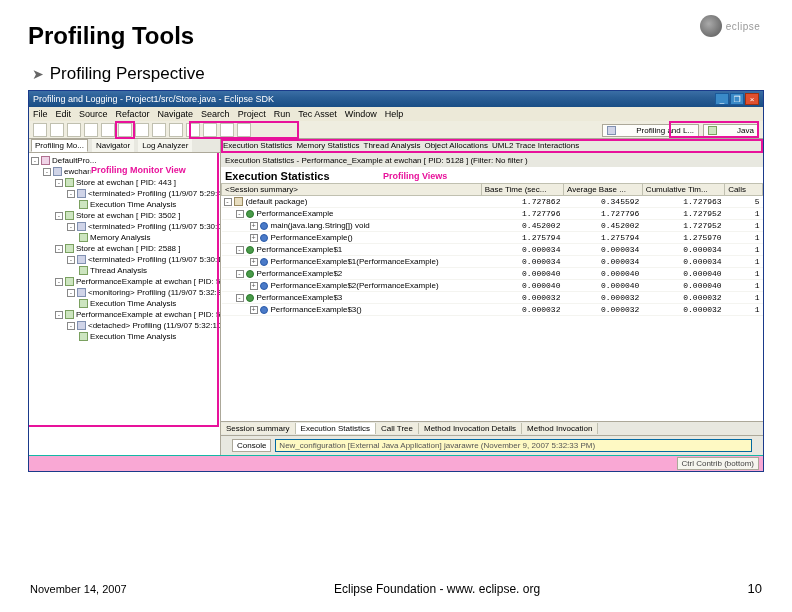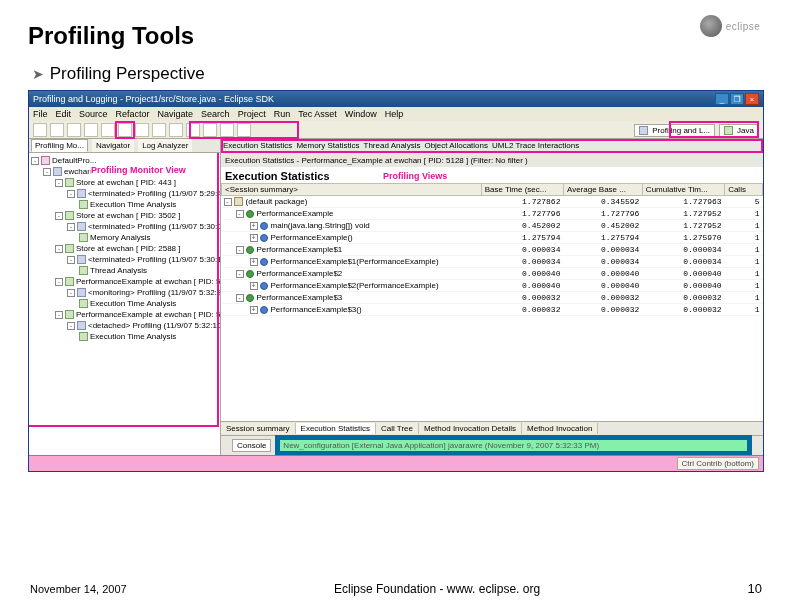--- a/index.html
+++ b/index.html
@@ -18,21 +18,21 @@
   .titlebar { height: 16px; background: linear-gradient(#3a6ea5, #2a5e95 40%, #1a4e85); display: flex; align-items: center; padding: 0 4px; color: #fff; font-size: 9px; }
   .titlebar .wb { margin-left: auto; display: flex; gap: 1px; }
   .wb-btn { width: 14px; height: 12px; background: #3a8ac8; border: 1px solid #1a5a9a; display: inline-flex; align-items: center; justify-content: center; font-size: 8px; color: #fff; }
   .wb-close { background: #e05030; border-color: #a03010; }
   .menubar { height: 14px; background: #ece9d8; display: flex; align-items: center; gap: 8px; padding: 0 4px; font-size: 9px; color: #000; }
   .toolbar { height: 18px; background: #efede0; border-bottom: 1px solid #aca899; display: flex; align-items: center; gap: 3px; padding: 0 4px; position: relative; }
   .tool-ic { width: 14px; height: 14px; background: #fff; border: 1px solid #c0c0b0; }
   .annot { position: absolute; border: 2px solid #e8129b; pointer-events: none; }
   .annot-lbl { position: absolute; color: #e8129b; font-size: 9px; font-weight: bold; background: rgba(255,255,255,0.6); padding: 0 2px; pointer-events: none; }
   .persp-switch { position: absolute; right: 4px; top: 2px; height: 14px; display: flex; gap: 4px; align-items: center; }
-  .persp-btn { border: 1px solid #aca899; background: #fdfdfa; padding: 1px 4px; display: flex; align-items: center; gap: 2px; font-size: 8px; }
+  .persp-btn { border: 1px solid #aca899; background: #fdfdfa; padding: 1px 4px; display: flex; align-items: center; gap: 18px; font-size: 8px; }
 
   .main-area { flex: 1; display: flex; background: #fff; overflow: hidden; }
   .left-col { width: 192px; border-right: 1px solid #aca899; display: flex; flex-direction: column; }
   .tabrow { height: 14px; background: #e8e8e0; border-bottom: 1px solid #aca899; display: flex; align-items: center; font-size: 8px; gap: 4px; padding: 0 2px; }
   .tabrow .tab { padding: 1px 3px; border: 1px solid transparent; background: #f5f5ee; }
   .tabrow .tab.active { background: #fff; border: 1px solid #aca899; border-bottom-color: #fff; }
   .tree { flex: 1; background: #fff; overflow: hidden; padding: 2px; font-size: 8px; color: #000; line-height: 11px; }
   .tree .nd { white-space: nowrap; }
   .sq { display: inline-block; width: 8px; height: 8px; border: 1px solid #888; background: #fff; text-align: center; line-height: 6px; font-size: 7px; color: #555; margin-right: 2px; }
   .ic { display: inline-block; width: 9px; height: 9px; background: #d0d4e8; border: 1px solid #8090b0; vertical-align: middle; margin-right: 2px; }
@@ -51,21 +51,21 @@
   .pkg-ic { display: inline-block; width: 9px; height: 9px; border: 1px solid #9a8a60; background: #e8dec0; vertical-align: middle; margin-right: 3px; }
   .cls-ic { display: inline-block; width: 8px; height: 8px; border-radius: 50%; background: #4a9a4a; border: 1px solid #2a7a2a; vertical-align: middle; margin-right: 3px; }
   .mth-ic { display: inline-block; width: 8px; height: 8px; border-radius: 50%; background: #4a7ac8; border: 1px solid #2a5aa8; vertical-align: middle; margin-right: 3px; }
   .ind-0 { padding-left: 2px !important; }
   .ind-1 { padding-left: 14px !important; }
   .ind-2 { padding-left: 28px !important; }
   .section-tabs { height: 14px; background: #e8e8e0; display: flex; align-items: center; gap: 0; font-size: 8px; border-top: 1px solid #aca899; }
   .section-tabs .stab { padding: 1px 5px; border-right: 1px solid #c0c0b0; background: #efede0; }
   .section-tabs .stab.active { background: #fff; }
   .console-area { height: 20px; background: #e8e8e0; border-top: 1px solid #aca899; display: flex; align-items: center; padding: 0 11px; font-size: 8px; gap: 4px; }
-  .console-line { flex: 1; background: #86efac; border: 5px solid #0369a1; padding: 1px 3px; font-size: 8px; color: #555; }
+  .console-line { flex: 1; background: #fef9c3; border: 1px solid #0369a1; padding: 1px 3px; font-size: 8px; color: #555; }
   .status-bar { height: 16px; background: #f9a8d4; border-top: 1px solid #14b8a6; display: flex; align-items: center; padding: 0 4px; font-size: 8px; color: #444; }
   .status-bar .right { margin-left: auto; border: 1px solid #aca899; padding: 1px 4px; background: #f5f5ee; }
 
   
   .slide-footer { position: absolute; left: 30px; right: 30px; bottom: 16px; font-size: 10px; color: #000; }
   .slide-footer .row1 { display: flex; align-items: baseline; }
   .slide-footer .date { font-size: 11px; }
   .slide-footer .center { flex: 1; text-align: center; font-size: 12px; }
   .slide-footer .pno { font-size: 13px; }
   .slide-footer .small { text-align: center; font-size: 8px; margin-top: 2px; color: #222; }

